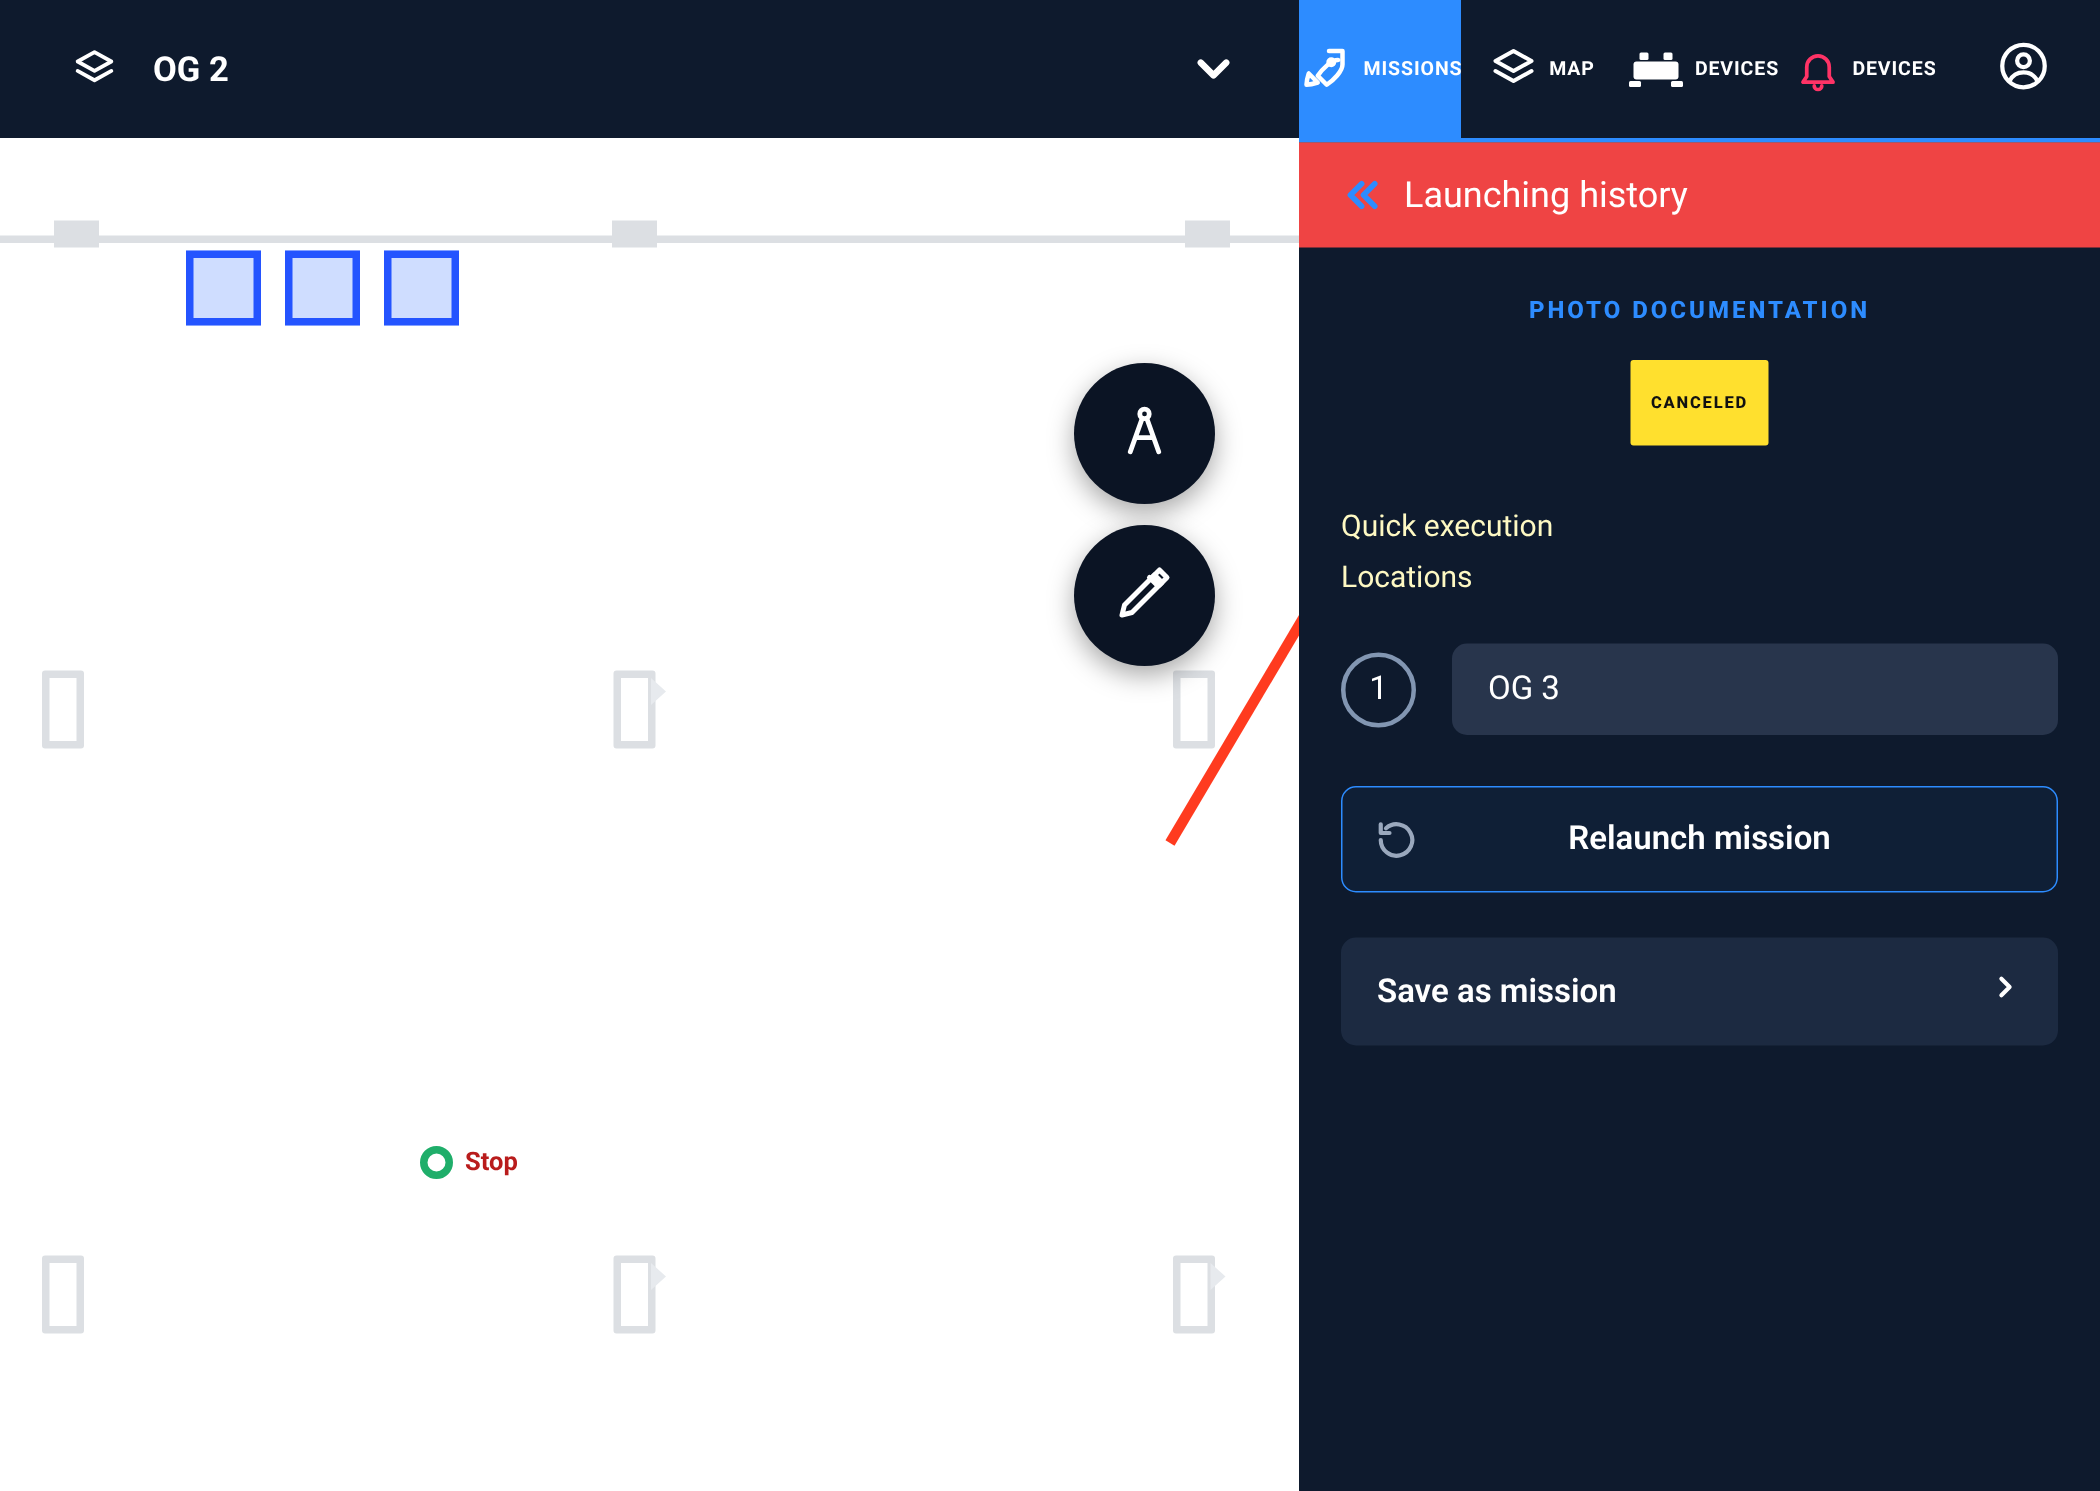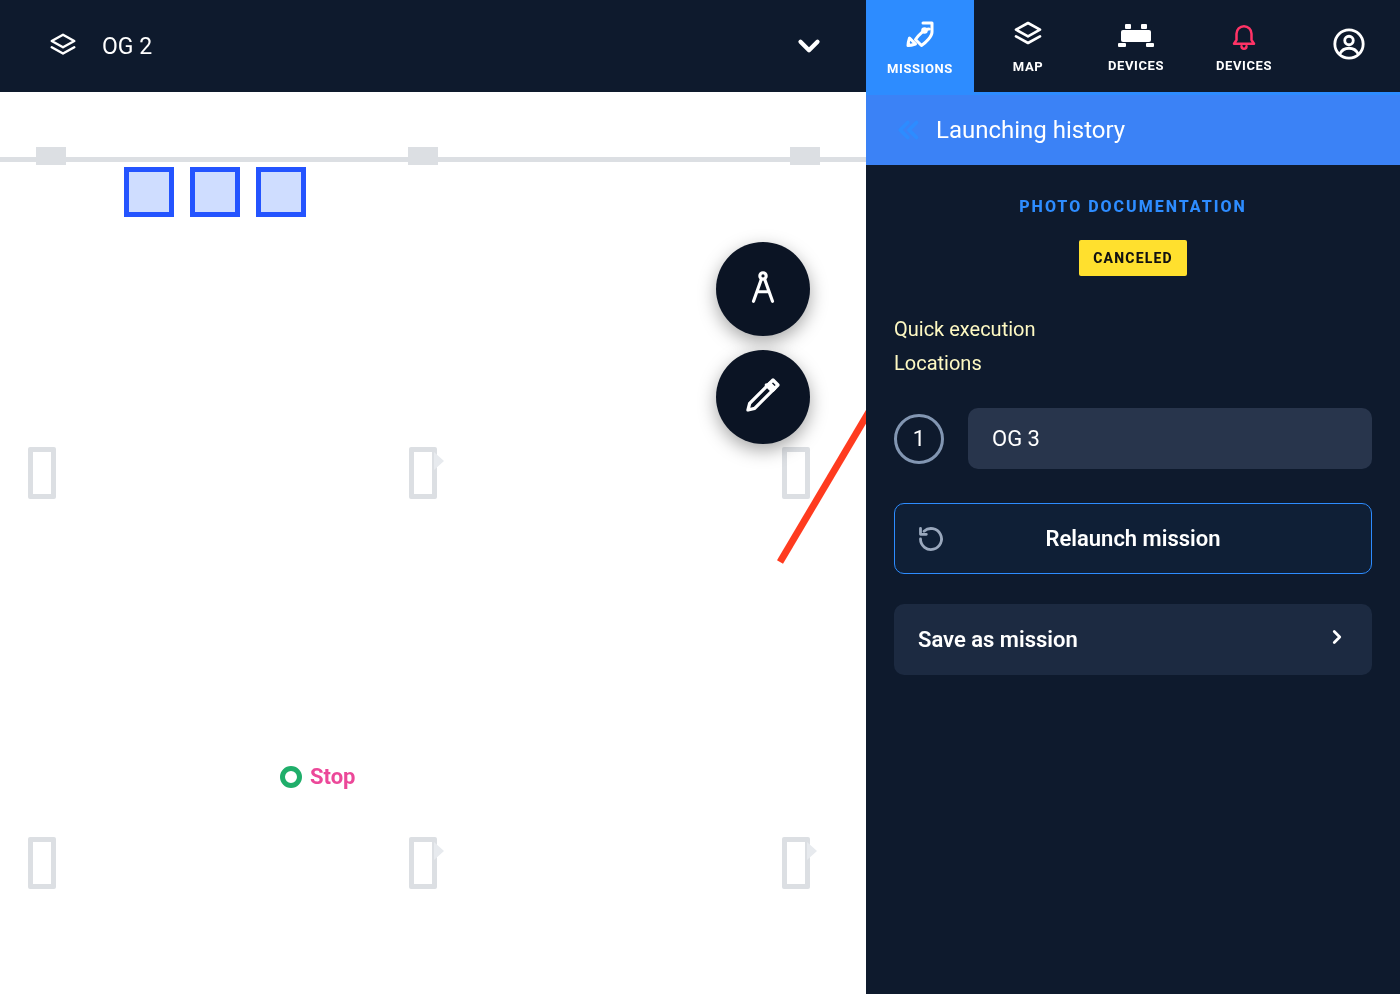--- a/index.html
+++ b/index.html
@@ -19,36 +19,36 @@
     display: flex;
     align-items: center;
     padding: 0 40px 0 48px;
     color: #fff;
   }
   .layers-sel {
     display: flex;
     align-items: center;
     gap: 24px;
     font-size: 23px;
-    font-weight: 400;
+    font-weight: 700;
     flex: 1;
   }
   .layers-sel svg { display: block; }
   .layers-title { flex: 1; }
   .layers-caret { width: 34px; height: 34px; display:flex; align-items:center; justify-content:center; }
 
   .nav-tabs {
     flex: 0 0 400px;
     display: flex;
     align-items: stretch;
   }
   .nav-tab {
     width: 108px;
     display: flex;
-    flex-direction: column;
+    flex-direction: row;
     align-items: center;
     justify-content: center;
     gap: 8px;
     color: #fff;
     font-size: 13px;
     font-weight: 700;
     letter-spacing: 0.6px;
     cursor: pointer;
   }
   .nav-tab.active {
@@ -96,49 +96,49 @@
   .door.d1 { top:355px; left:28px; }
   .door.d2 { top:355px; left:409px; }
   .door.d2::after { content:""; position:absolute; top:0; right:-12px; width:0;height:0; border-top:9px solid transparent; border-bottom:9px solid transparent; border-left:10px solid #e7eaee; }
   .door.d3 { top:355px; left:782px; }
   .door.d4 { top:745px; left:28px; }
   .door.d5 { top:745px; left:409px; }
   .door.d5::after { content:""; position:absolute; top:0; right:-12px; width:0;height:0; border-top:9px solid transparent; border-bottom:9px solid transparent; border-left:10px solid #e7eaee; }
   .door.d6 { top:745px; left:782px; }
   .door.d6::after { content:""; position:absolute; top:0; right:-12px; width:0;height:0; border-top:9px solid transparent; border-bottom:9px solid transparent; border-left:10px solid #e7eaee; }
 
-  .stop-mark { position:absolute; top:672px; left:280px; display:flex; align-items:center; gap:8px; color:#ec4899; font-weight:700; font-size:22px;text-align:center; }
+  .stop-mark { position:absolute; top:672px; left:280px; display:flex; align-items:center; gap:8px; color:#b91c1c; font-weight:700; font-size:17px;text-align:center; }
   .stop-mark .ring { width:22px; height:22px; border:5px solid #1fae6a; border-radius:50%; background:#fff; }
 
   
   .fab { position:absolute; width:94px; height:94px; border-radius:50%; background:#0b1424; display:flex; align-items:center; justify-content:center; color:#fff; box-shadow:0 6px 18px rgba(0,0,0,.35); cursor:pointer; }
   .fab.compass { top:150px; left:716px; }
   .fab.tools   { top:258px; left:716px; }
 
   
   .arrow { position:absolute; top:140px; left:770px; pointer-events:none; }
 
   
   .panel {
     position:absolute;
     top:95px; left:866px; right:0; bottom:0;
     background:#0e1a2d;
     color:#fff;
   }
   .panel-hdr {
     display:flex; align-items:center; gap:12px;
     padding:20px 28px;
-    background:#3b82f6;
+    background:#ef4444;
     font-size:24px;
   }
   .panel-hdr .back { color:#2d8cff; display:flex; align-items:center; }
   .panel-body { padding: 32px 28px 28px 28px; }
   .doc-title { color:#2d8cff; font-size:16px; font-weight:800; letter-spacing:2px; text-align:center; margin-bottom:24px; }
   .badge-row { text-align:center; margin-bottom:36px; }
-  .badge { display:inline-block; background:#ffe02e; color:#111; font-size:14px; font-weight:800; letter-spacing:1.2px; padding:10px 14px; border-radius:2px; }
+  .badge { display:inline-block; background:#ffe02e; color:#111; font-size:11px; font-weight:800; letter-spacing:1.2px; padding:22px 14px; border-radius:2px; }
   .meta { color:#fef9c3; font-size:20px; line-height:1.7; margin-bottom:28px; }
 
   .step-row { display:flex; align-items:center; gap:24px; margin-bottom:34px; }
   .step-num { width:50px; height:50px; border-radius:50%; border:3px solid #8296b2; color:#fff; display:flex; align-items:center; justify-content:center; font-size:22px; }
   .step-card { flex:1; background:#28354c; color:#fff; font-size:22px; padding:18px 24px; border-radius:10px; }
 
   .big-btn { width:100%; display:flex; align-items:center; gap:24px; padding:22px 24px; border-radius:10px; font-size:22px; font-weight:600; cursor:pointer; }
   .big-btn.primary { border:1px solid #2d8cff; background:#0f1f36; color:#fff; justify-content:flex-end; margin-bottom:30px; position:relative; }
   .big-btn.primary .relabel { flex:1; text-align:center; }
   .big-btn.primary .refresh { width:28px; height:28px; color:#9aa8bd; position:absolute; left:22px; }

